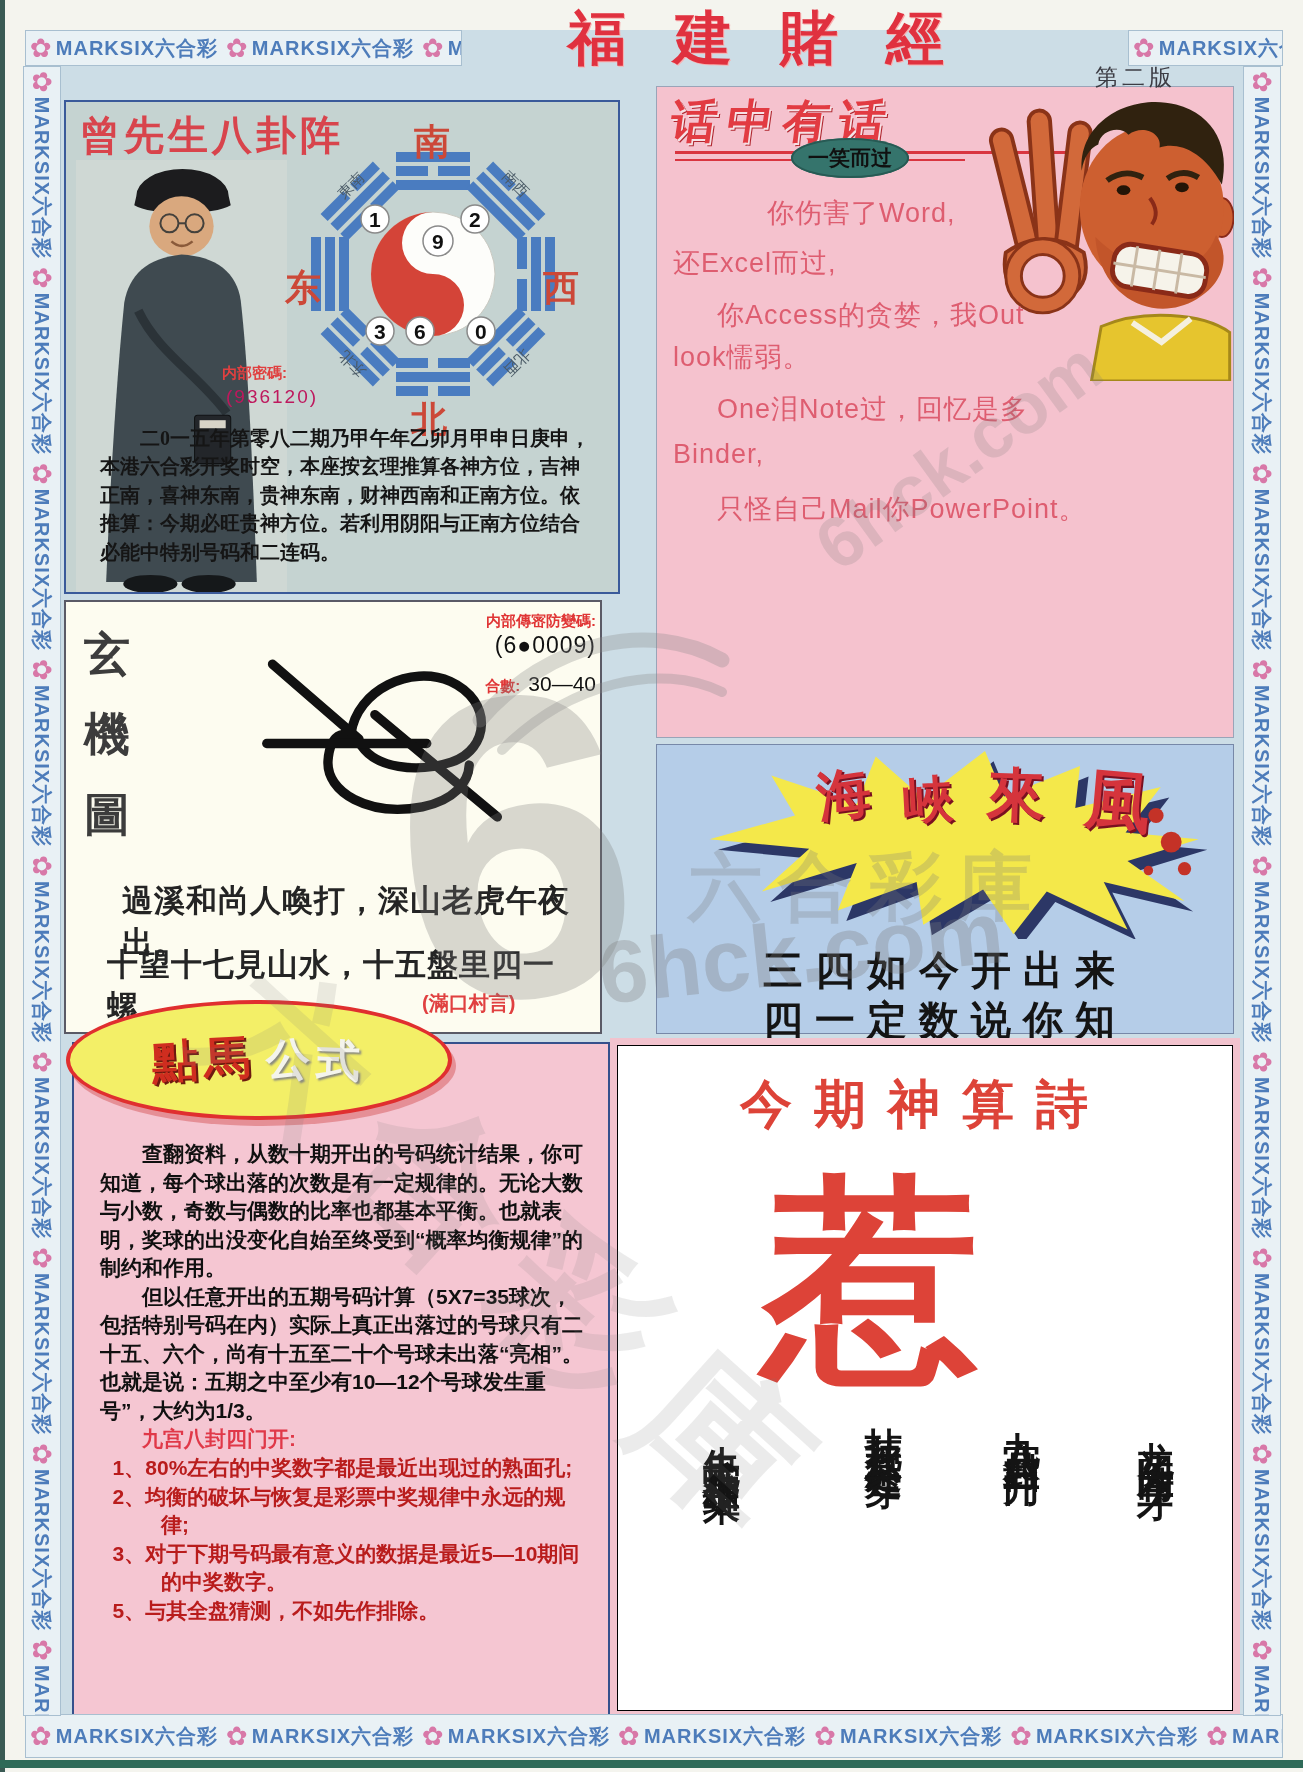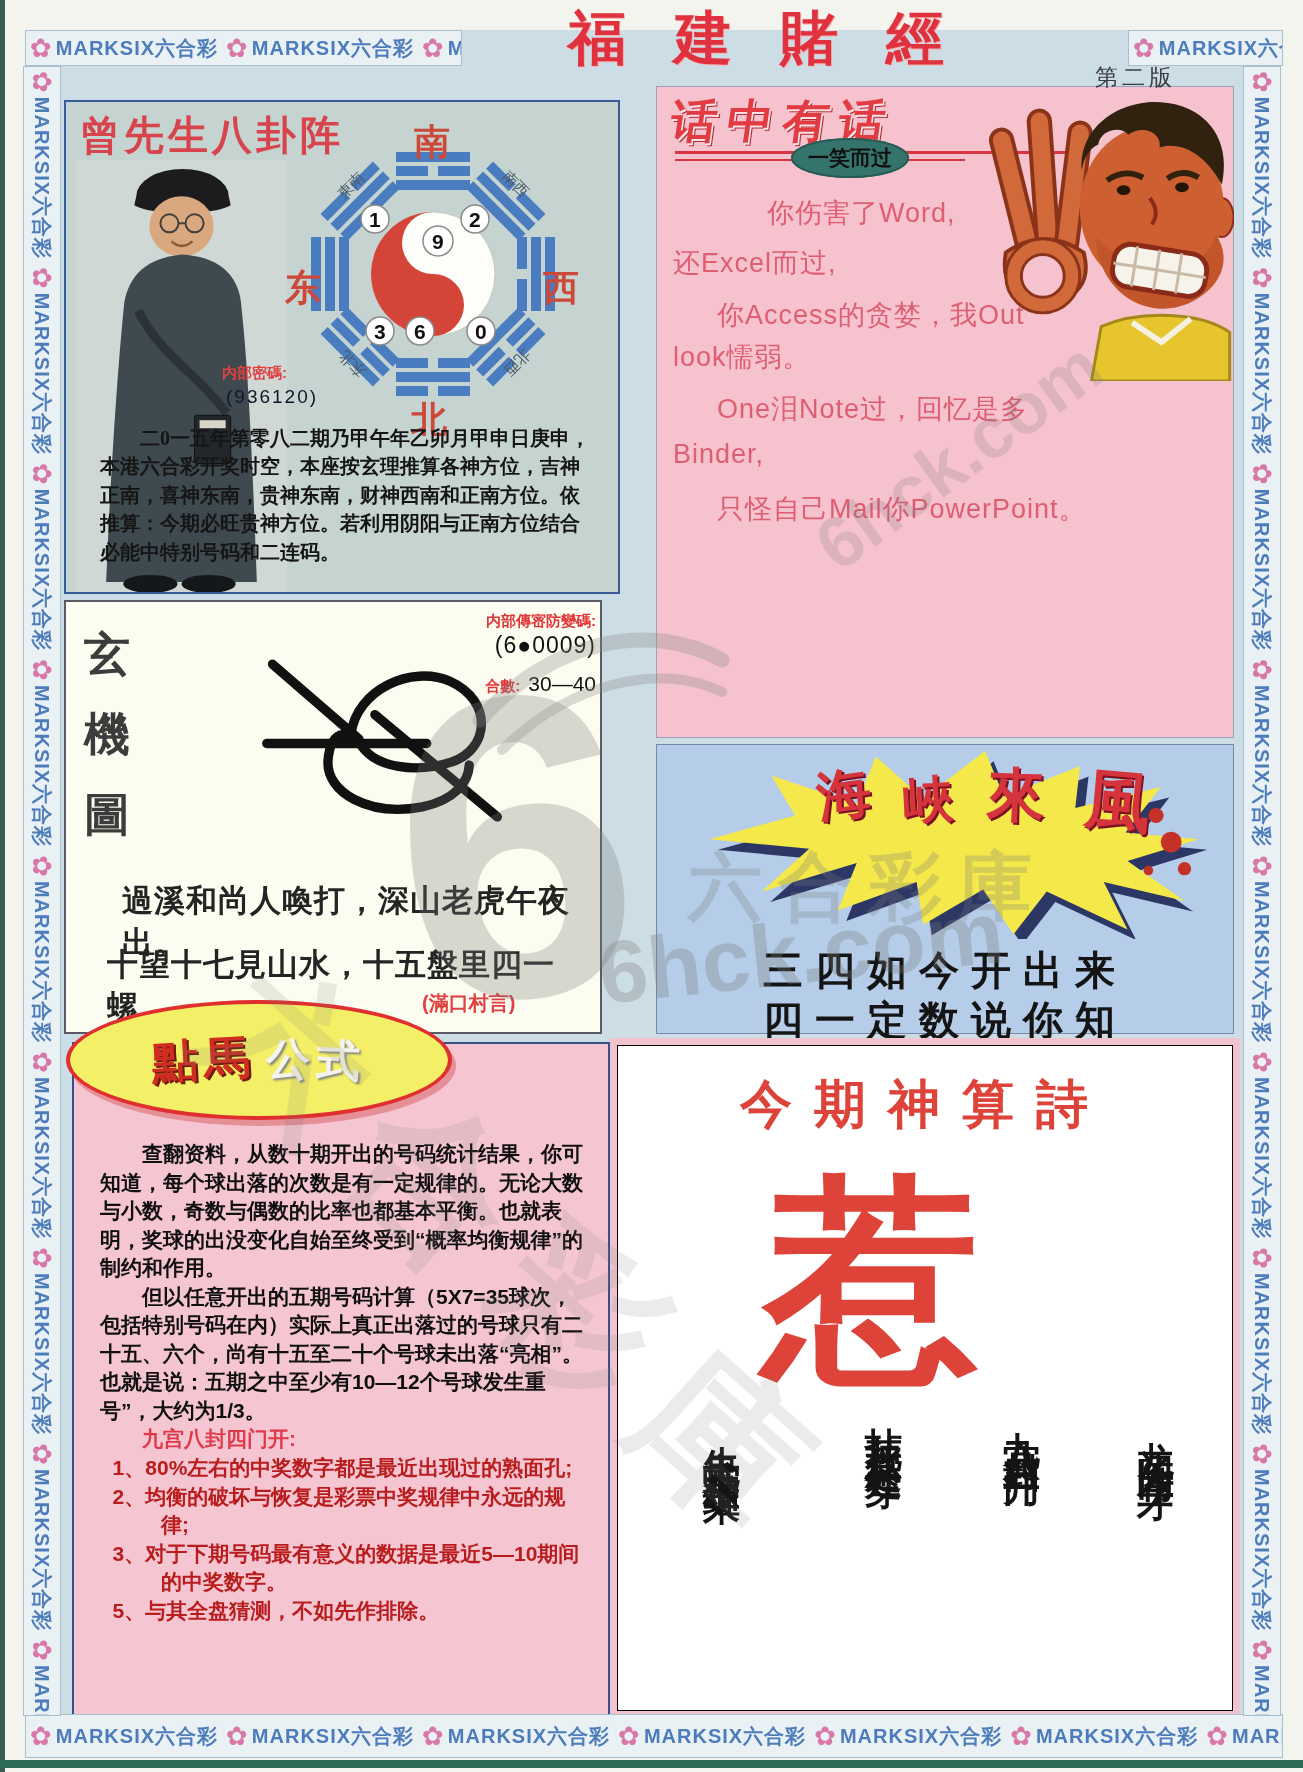--- a/index.html
+++ b/index.html
@@ -28,21 +28,21 @@
 
   
   #box-bagua{left:64px;top:100px;width:556px;height:494px;background:#c5d3d1;border:2px solid #3a5a9a;}
   #bagua-title{left:14px;top:6px;font-size:40px;font-weight:bold;color:#d8444c;letter-spacing:4px;}
   .dir-label{font-weight:bold;fill:#cc4838;font-size:36px;}
   .corner-label{fill:#4a5a66;font-size:15px;}
   .tri{fill:#4a7cc0;}
   .num-badge-c{fill:#ffffff;stroke:#8a8a8a;stroke-width:1.5;}
   .num-badge-t{fill:#111;font-size:21px;font-weight:bold;}
   #inner-code-label{left:156px;top:262px;font-size:15px;color:#e04040;font-weight:bold;}
-  #inner-code{left:160px;top:284px;font-size:19px;color:#0f172a;letter-spacing:2px;text-align:right;}
+  #inner-code{left:160px;top:284px;font-size:19px;color:#be185d;letter-spacing:2px;text-align:right;}
   #bagua-body{left:34px;top:322px;width:492px;font-size:20px;line-height:1.42;color:#151515;
               text-indent:2em;font-weight:600;}
 
   
   #box-mystery{left:64px;top:600px;width:538px;height:434px;background:#fdfcf0;border:2px solid #5a5a66;}
   .myst-char{left:18px;font-size:46px;color:#3c3c3c;font-weight:bold;}
   #secret-label{left:340px;top:10px;width:190px;text-align:right;font-size:15px;color:#e03535;font-weight:bold;}
   #secret-code{left:340px;top:30px;width:190px;text-align:right;font-size:23px;color:#111;letter-spacing:1px;}
   #sum-row{left:340px;top:70px;width:190px;text-align:right;}
   #sum-label{font-size:15px;color:#e03535;font-weight:bold;}

